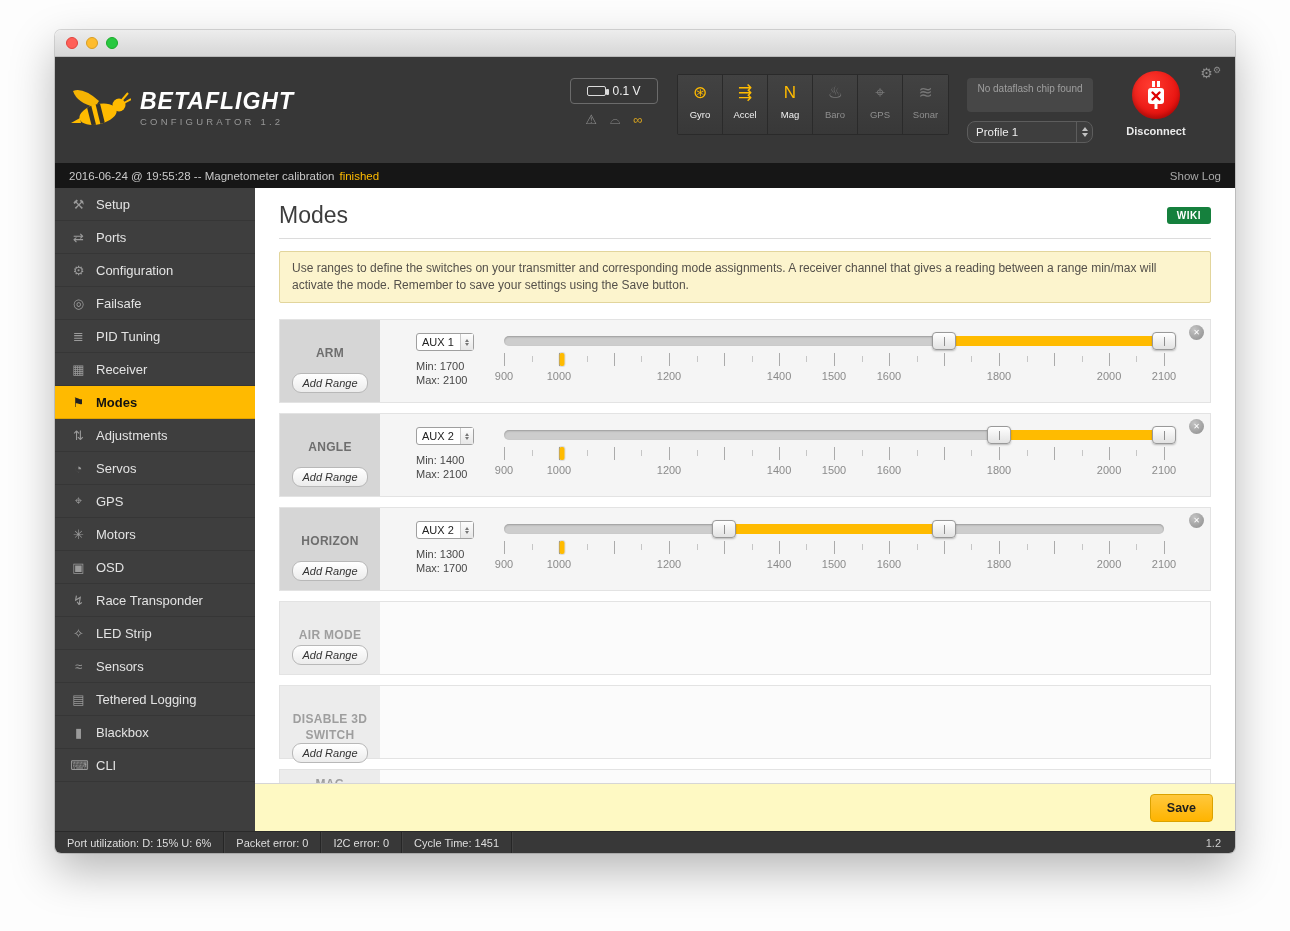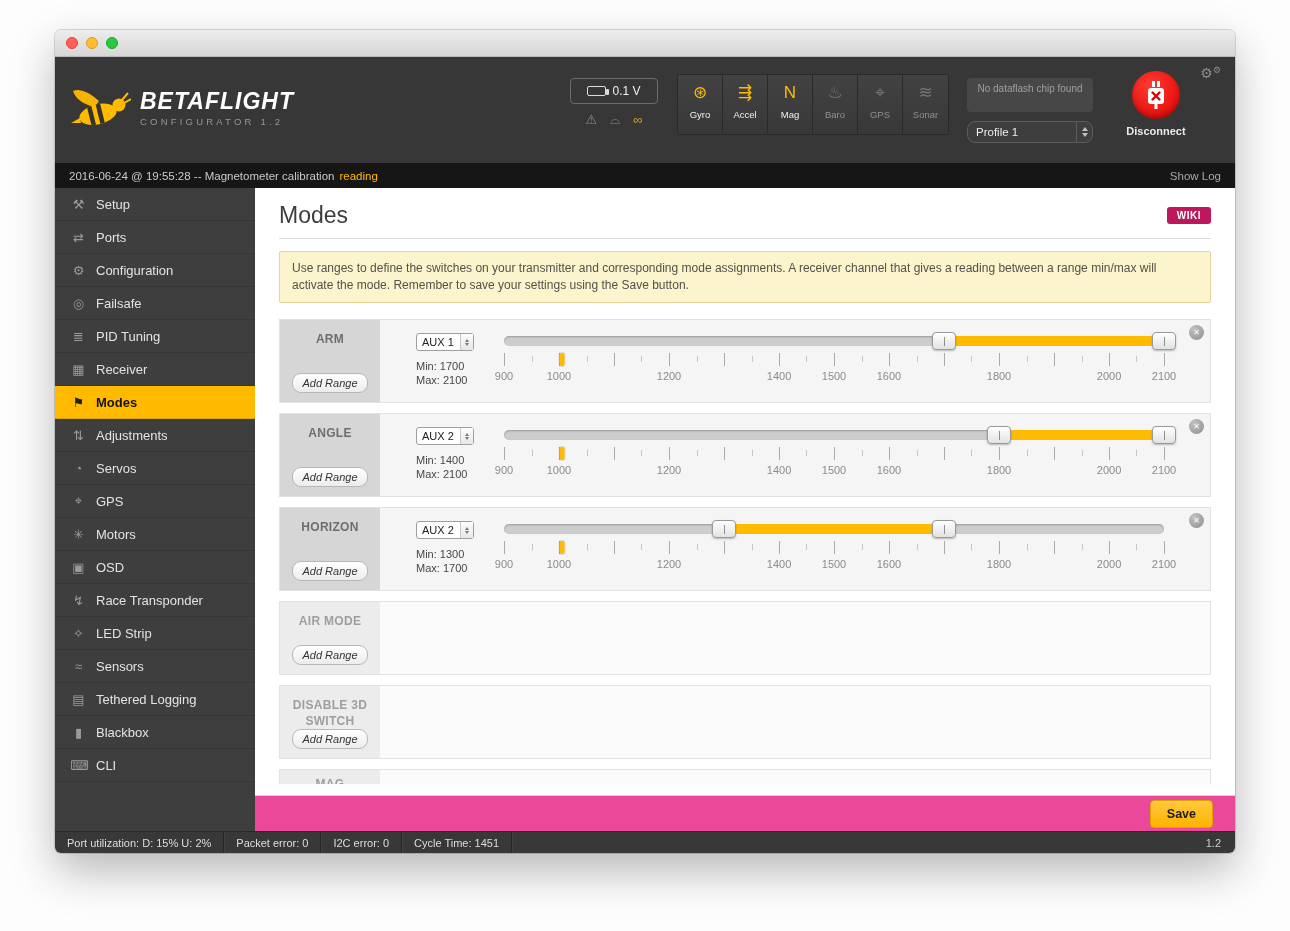--- a/index.html
+++ b/index.html
@@ -74,33 +74,33 @@
     font-size:13px; border-bottom:1px solid rgba(0,0,0,.12); cursor:pointer; }
   .si-icon { width:17px; text-align:center; color:#9b9b9b; font-size:13px; }
   .side-item.active { background:#ffba00; color:#121212; font-weight:bold; }
   .side-item.active .si-icon { color:#222; }
 
   .content { flex:1; display:flex; flex-direction:column; background:#fff; min-width:0; }
   .content-scroll { flex:1; overflow:hidden; padding:6px 24px 0; }
   .content-head { display:flex; justify-content:space-between; align-items:center;
     padding:8px 0 10px; border-bottom:1px solid #dcdcdc; }
   .page-title { font-size:23px; font-weight:400; color:#3d3d3d; line-height:26px; }
-  .wiki-btn { background:#be185d; border:none; color:#fff; font-weight:bold; font-size:10px;
+  .wiki-btn { background:#15803d; border:none; color:#fff; font-weight:bold; font-size:10px;
     letter-spacing:.5px; padding:3px 10px; border-radius:3px; cursor:pointer; }
 
   .note { margin-top:12px; background:#fcf4cd; border:1px solid #e2d59c; border-radius:2px;
     padding:8px 12px; font-size:12px; line-height:17px; color:#54504a; }
 
   .modes-list { margin-top:16px; }
   .mode-row { position:relative; display:flex; height:84px; margin-bottom:10px;
     border:1px solid #e3e3e3; background:#f5f5f5; }
   .mode-row.empty { height:74px; background:#fbfbfb; }
   .mode-row.clipped { height:15px; margin-bottom:0; overflow:hidden; border-bottom:none; }
   .mode-left { width:100px; flex:0 0 100px; background:#d6d6d6; display:flex; flex-direction:column;
-    align-items:center; padding:12px 4px 9px; }
+    align-items:center; padding:26px 4px 9px; }
   .clipped .mode-left { padding-top:7px; }
   .empty .mode-left { background:#ececec; }
   .mode-name { font-size:12px; font-weight:bold; color:#6e6e6e; text-align:center; line-height:1.3; letter-spacing:.3px; }
   .empty .mode-name { color:#9e9e9e; }
   .add-range { margin-top:auto; background:linear-gradient(#fff,#ececec); border:1px solid #b8b8b8;
     border-radius:9px; font-size:11px; color:#333; padding:3px 9px; cursor:pointer;font-style:italic; }
 
   .mode-body { flex:1; display:flex; padding:13px 46px 4px 36px; position:relative; }
   .ctrl-col { width:88px; flex:0 0 88px; }
   .aux-select { width:58px; height:18px; background:#fff; border:1px solid #9f9f9f; border-radius:3px;
@@ -128,21 +128,21 @@
   .tick.major { height:13px; }
   .tick.minor { height:6px; top:3px; background:#c6c6c6; }
   .tick-label { position:absolute; top:17px; transform:translateX(-50%); font-size:11px; color:#8b8b8b; }
   .channel-marker { position:absolute; top:0; width:5px; height:13px; background:#ffbb00; border-radius:2px;
     transform:translateX(-50%); box-shadow:0 0 0 1px rgba(0,0,0,.10); }
 
   .delete-btn { position:absolute; top:5px; right:6px; width:15px; height:15px; border-radius:50%;
     background:radial-gradient(circle at 35% 30%, #c3c3c3, #8c8c8c); color:#fff; font-size:8px;
     line-height:15px; text-align:center; cursor:pointer; }
 
-  .content-footer { height:36px; flex:0 0 auto; background:#ec4899; border-top:1px solid #d6d6d6;
+  .content-footer { height:48px; flex:0 0 auto; background:#fef9c3; border-top:1px solid #d6d6d6;
     display:flex; align-items:center; justify-content:flex-end; padding-right:22px; }
   .save-btn { background:linear-gradient(#ffc83d,#ffb400); border:1px solid #dba200; color:#1d1d1d;
     font-weight:bold; font-size:12.5px; padding:6px 16px; border-radius:4px; cursor:pointer; }
 
   
   .statusbar { height:22px; flex:0 0 auto; background:#383838; border-top:1px solid #2a2a2a;
     display:flex; align-items:stretch; color:#dedede; font-size:11px; }
   .sb-cell { display:flex; align-items:center; padding:0 12px; border-right:1px solid #262626;
     box-shadow:1px 0 0 rgba(255,255,255,.05); white-space:nowrap; }
   .sb-version { margin-left:auto; display:flex; align-items:center; padding-right:14px; color:#cfcfcf; }
@@ -247,21 +247,21 @@
       <div class="disc-label">Disconnect</div>
     </div>
 
     <div class="app-gear">
       <span>⚙</span><span class="gear-small">⚙</span>
     </div>
   </div>
 
   <div class="logbar">
     <span>2016-06-24 @ 19:55:28 -- Magnetometer calibration</span>
-    <span class="log-hl">reading</span>
+    <span class="log-hl">finished</span>
     <span class="show-log">Show Log</span>
   </div>
 
   <div class="main">
     <div class="sidebar">
         <div class="side-item">
           <span class="si-icon">⚒</span>
           <span>Setup</span>
         </div>
         <div class="side-item">
@@ -556,20 +556,20 @@
             </div>
           </div>
       </div>
       <div class="content-footer">
         <button class="save-btn">Save</button>
       </div>
     </div>
   </div>
 
   <div class="statusbar">
-    <div class="sb-cell">Port utilization: D: 15% U: 2%</div>
+    <div class="sb-cell">Port utilization: D: 15% U: 6%</div>
       <div class="sb-cell">Packet error: 0</div>
       <div class="sb-cell">I2C error: 0</div>
       <div class="sb-cell">Cycle Time: 1451</div>
       <div class="sb-version">1.2</div>
   </div>
 
 </div>
 
 </body></html>

